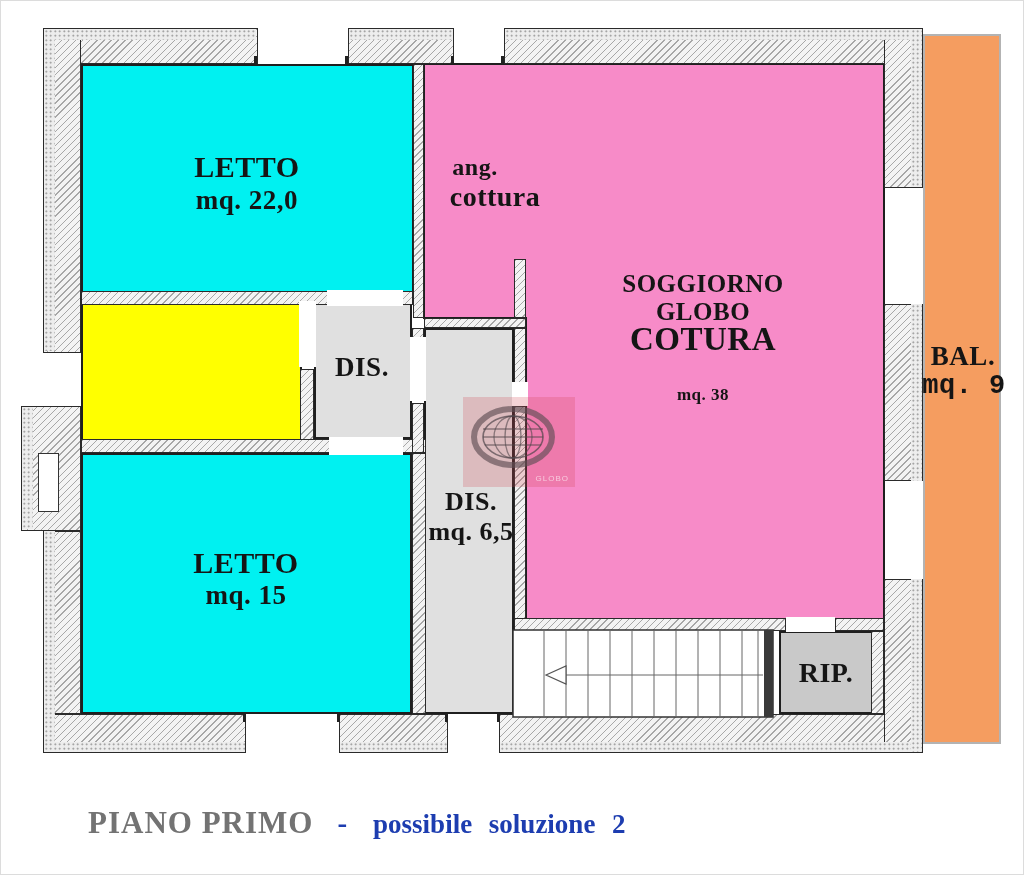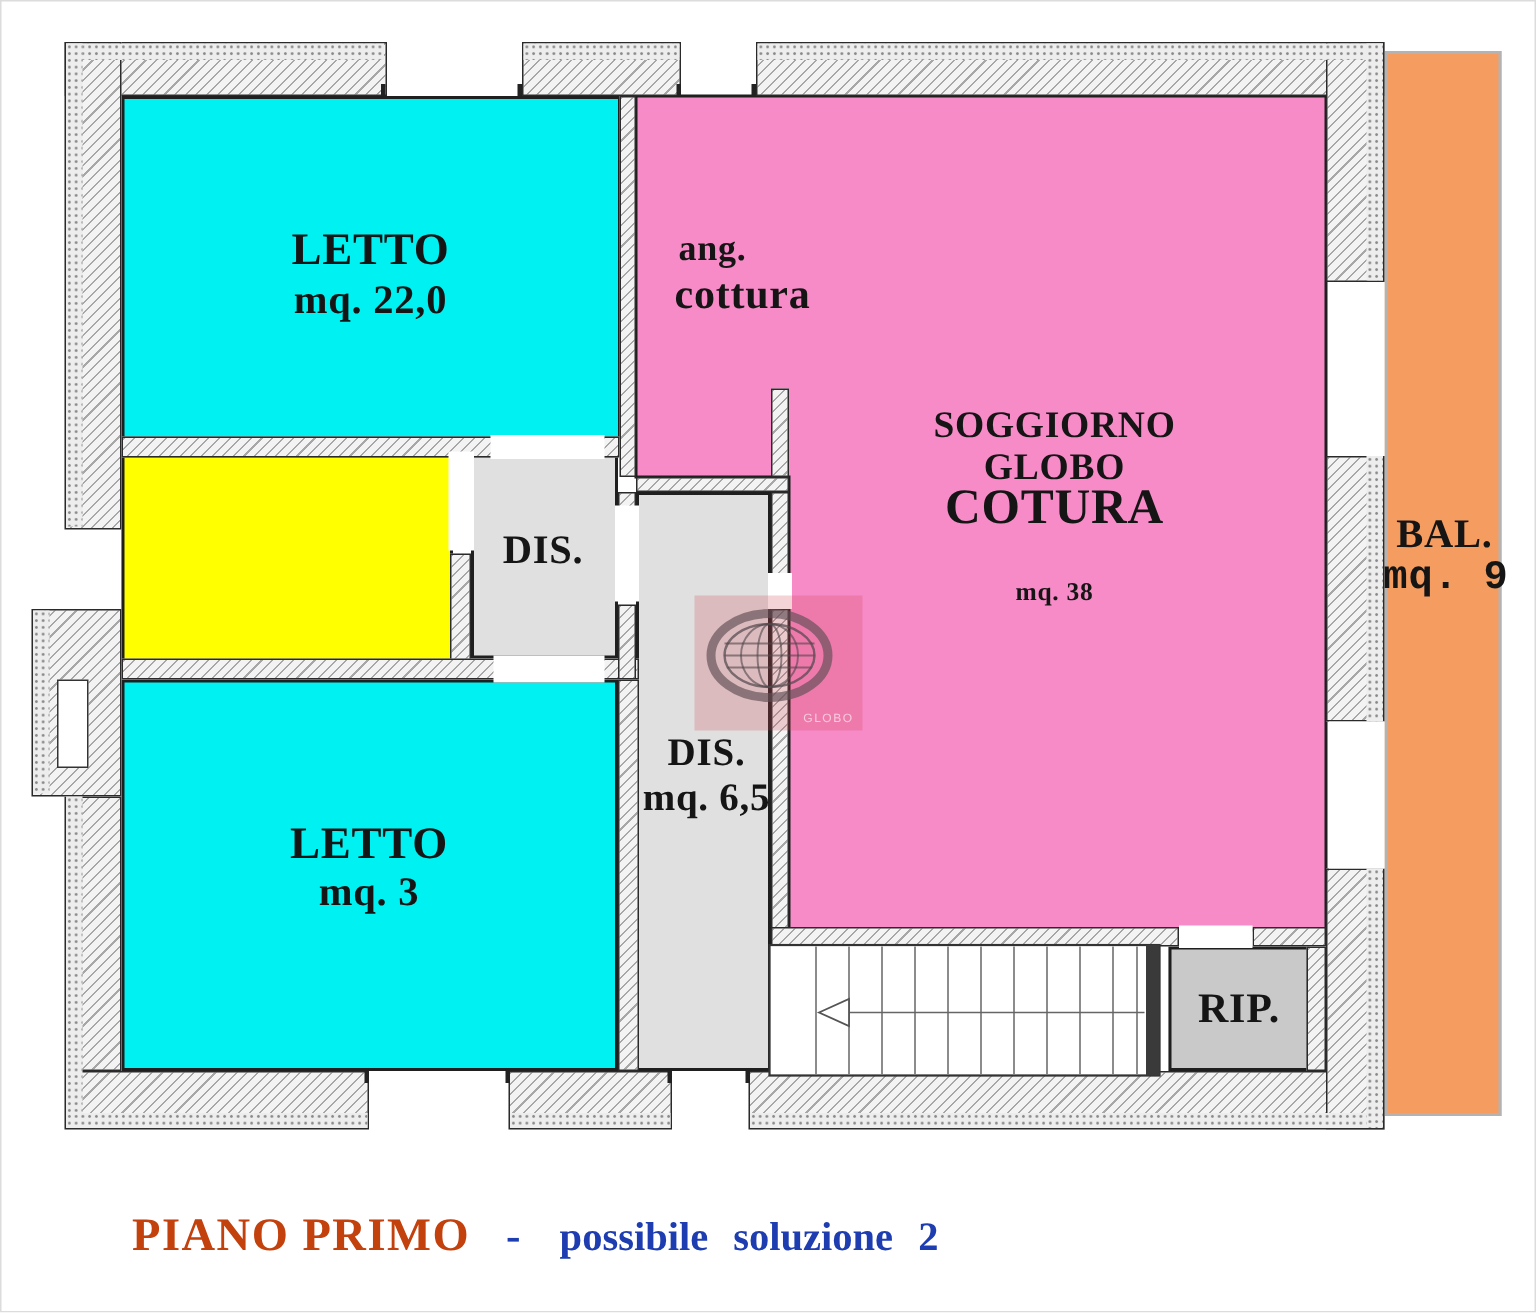--- a/index.html
+++ b/index.html
@@ -131,21 +131,21 @@
   <div class="lbl" style="left:246px;top:166px;font-size:30px;">LETTO</div>
   <div class="lbl" style="left:246px;top:199px;font-size:27px;">mq. 22,0</div>
 
   <div class="lbl" style="left:474px;top:166px;font-size:24px;">ang.</div>
   <div class="lbl" style="left:494px;top:196px;font-size:28px;">cottura</div>
 
 
   <div class="lbl" style="left:361px;top:366px;font-size:27px;">DIS.</div>
 
   <div class="lbl" style="left:245px;top:562px;font-size:30px;">LETTO</div>
-  <div class="lbl" style="left:245px;top:594px;font-size:27px;">mq. 3</div>
+  <div class="lbl" style="left:245px;top:594px;font-size:27px;">mq. 15</div>
 
   <div class="lbl" style="left:470px;top:501px;font-size:26px;">DIS.</div>
   <div class="lbl" style="left:470px;top:531px;font-size:26px;">mq. 6,5</div>
 
   <div class="lbl" style="left:702px;top:283px;font-size:25px;">SOGGIORNO</div>
   <div class="lbl" style="left:702px;top:311px;font-size:25px;">GLOBO</div>
   <div class="lbl" style="left:702px;top:338px;font-size:33px;">COTURA</div>
   <div class="lbl" style="left:702px;top:394px;font-size:17px;">mq. 38</div>
 
   <div class="lbl" style="left:825px;top:672px;font-size:28px;">RIP.</div>
@@ -160,18 +160,18 @@
       <ellipse cx="50" cy="40" rx="19" ry="21" fill="none" stroke="rgba(80,70,75,.6)" stroke-width="1.3"></ellipse>
       <ellipse cx="50" cy="40" rx="8" ry="21" fill="none" stroke="rgba(80,70,75,.6)" stroke-width="1.3"></ellipse>
       <line x1="20" y1="32" x2="80" y2="32" stroke="rgba(80,70,75,.6)" stroke-width="1.3"></line>
       <line x1="20" y1="40" x2="80" y2="40" stroke="rgba(80,70,75,.6)" stroke-width="1.3"></line>
       <line x1="22" y1="48" x2="78" y2="48" stroke="rgba(80,70,75,.6)" stroke-width="1.3"></line>
     </svg>
     <span class="wmtext">GLOBO</span>
   </div>
 
   <div id="caption">
-    <span class="cap-title" style="color: #c2410c;">PIANO PRIMO</span>
+    <span class="cap-title" style="color: #737373;">PIANO PRIMO</span>
     <span class="cap-dash" style="color: rgb(29, 61, 176);">-</span>
     <span class="cap-sub" style="color: rgb(29, 61, 176);">possibile soluzione 2</span>
   </div>
 
 </div>
 
 </body></html>

